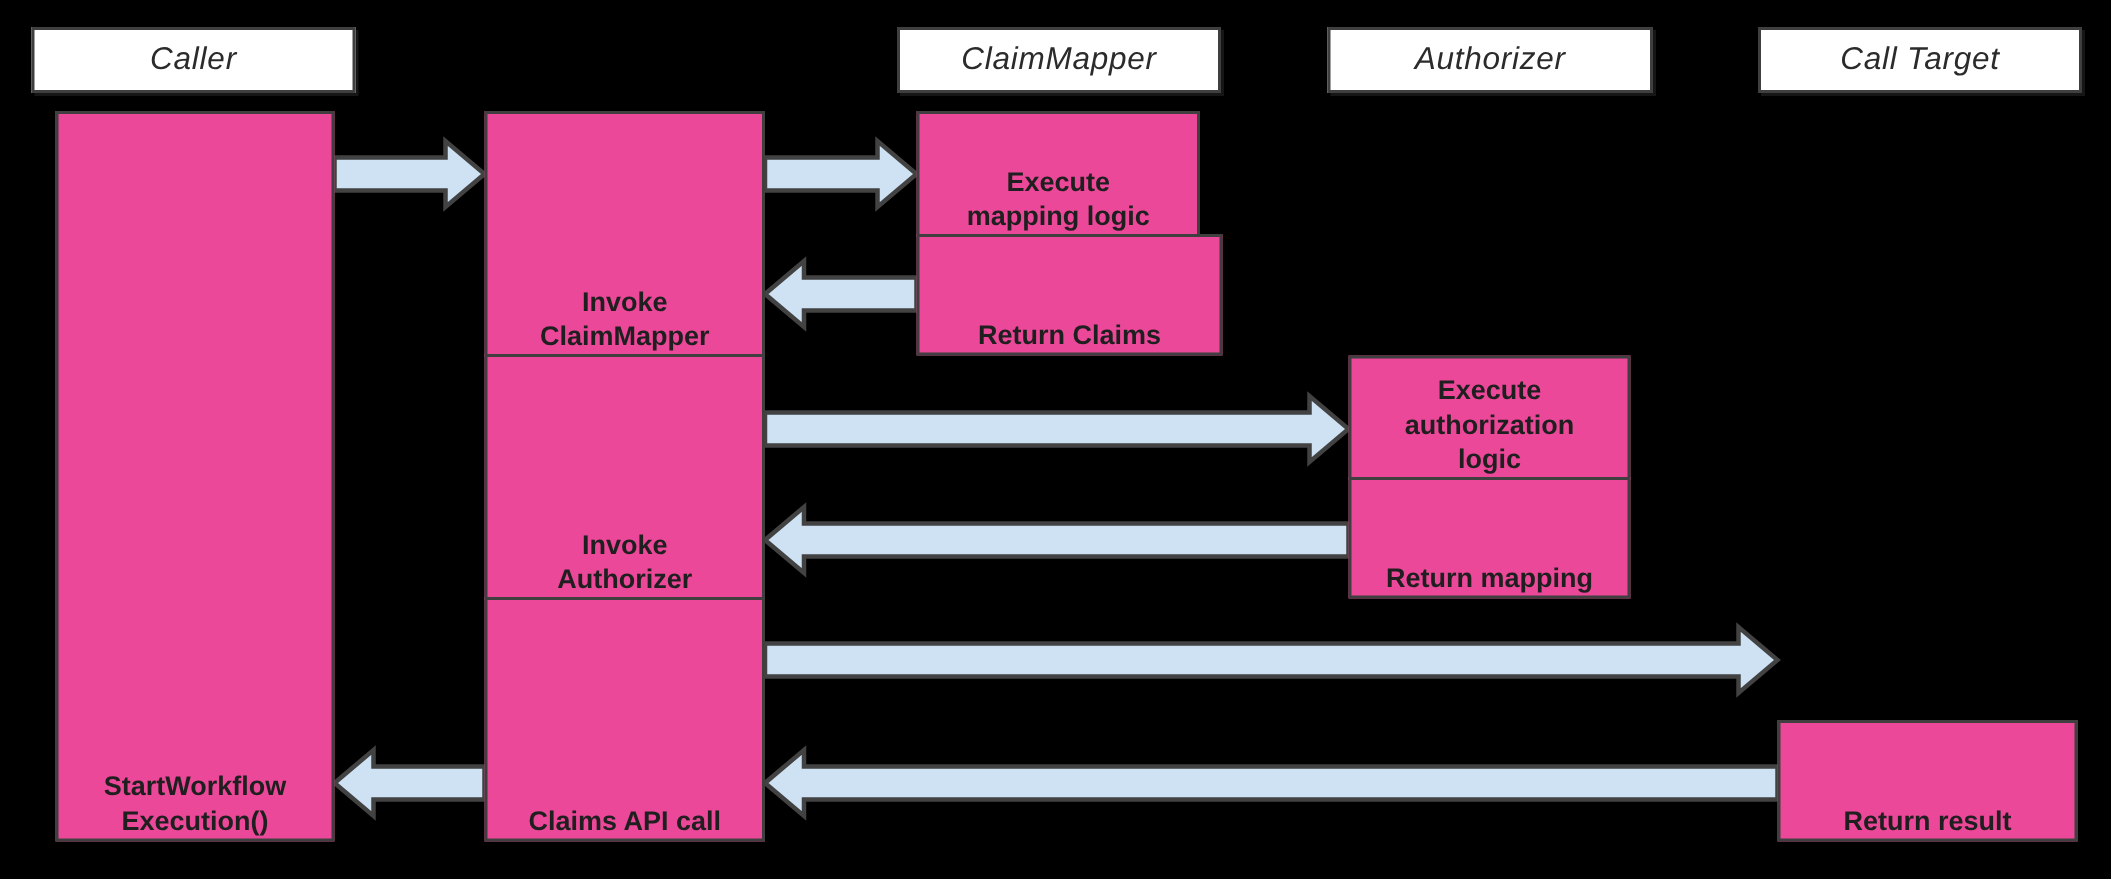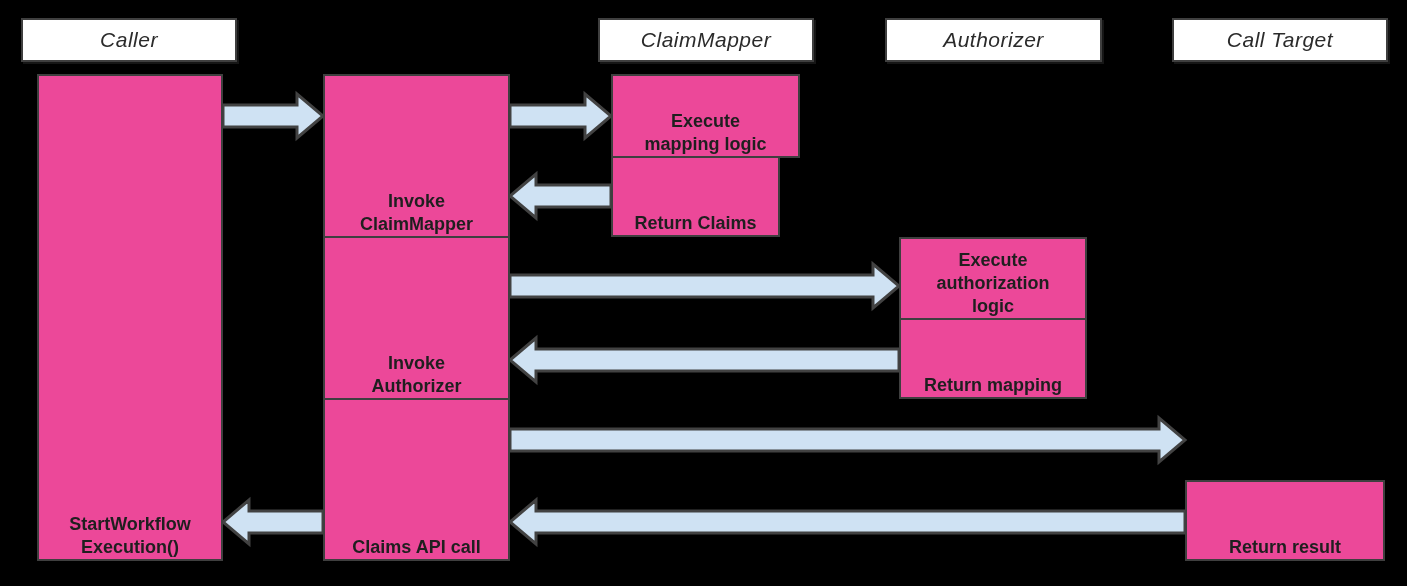--- a/index.html
+++ b/index.html
@@ -102,21 +102,21 @@
 Authorizer</span>
   </div>
   <div class="cell" style="left:323px;top:398px;width:187px;height:163px">
     <span class="lbl">Claims API call</span>
   </div>
 
   <div class="cell" style="left:611px;top:74px;width:189px;height:84px">
     <span class="lbl">Execute
 mapping logic</span>
   </div>
-  <div class="cell" style="left:611px;top:156px;width:169px;height:81px">
+  <div class="cell" style="left:611px;top:156px;width:204px;height:81px">
     <span class="lbl">Return Claims</span>
   </div>
 
   <div class="cell" style="left:899px;top:237px;width:188px;height:83px">
     <span class="lbl">Execute
 authorization
 logic</span>
   </div>
   <div class="cell" style="left:899px;top:318px;width:188px;height:81px">
     <span class="lbl">Return mapping</span>

